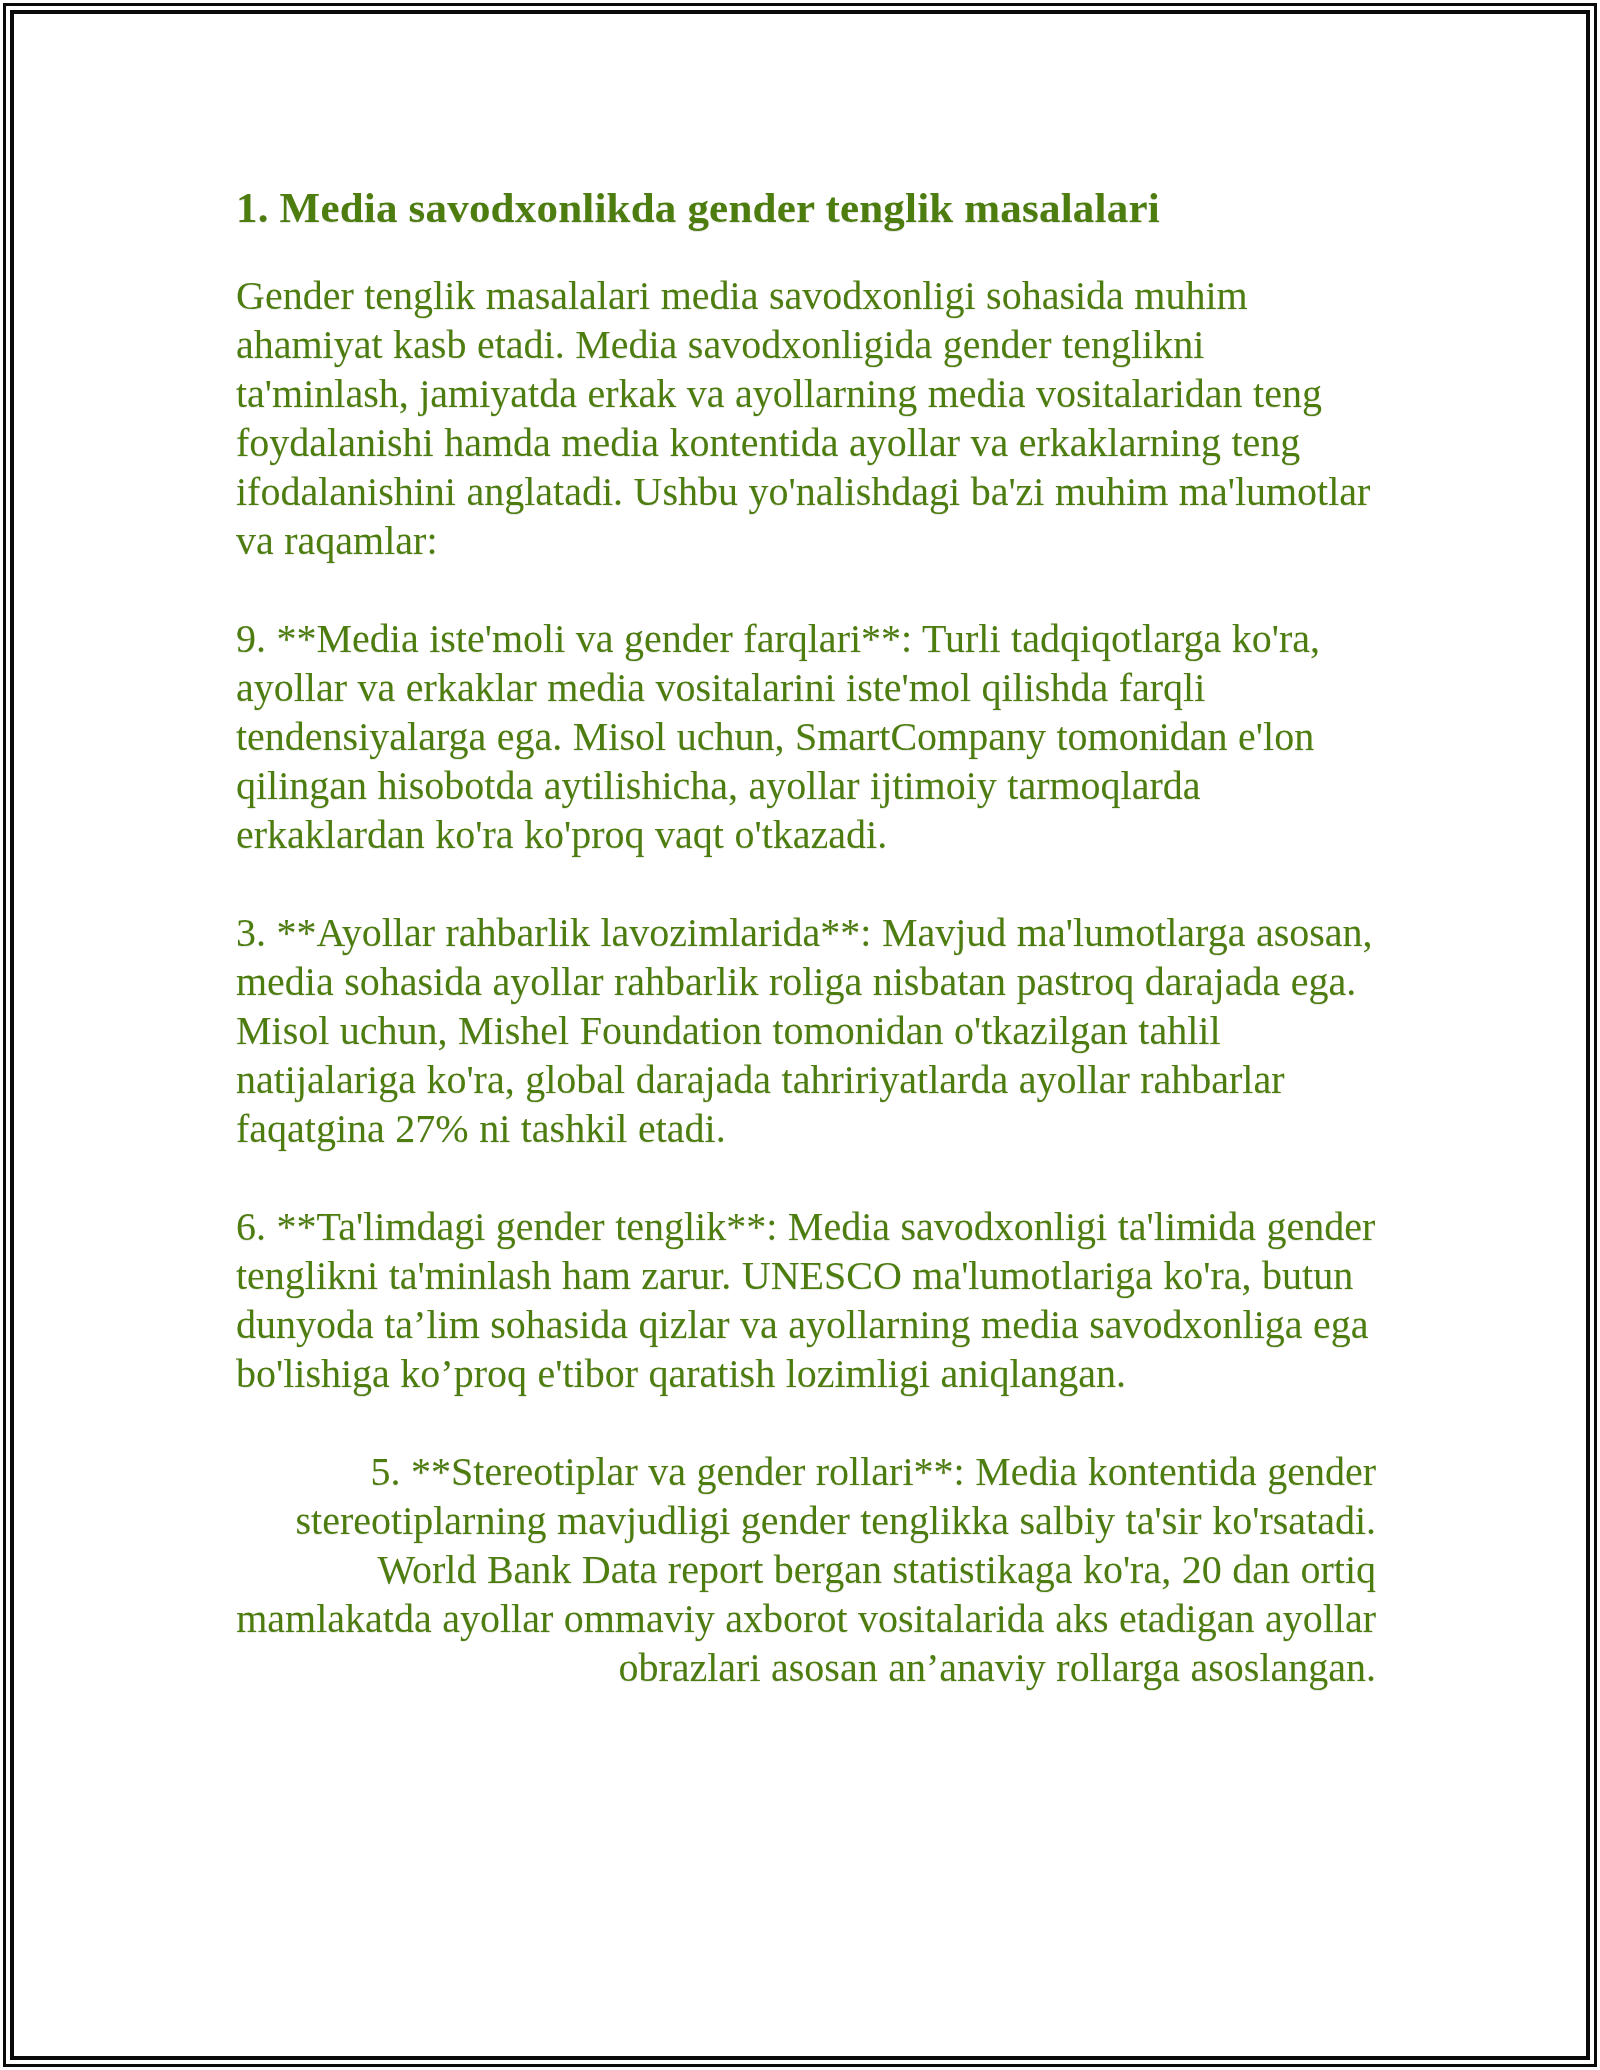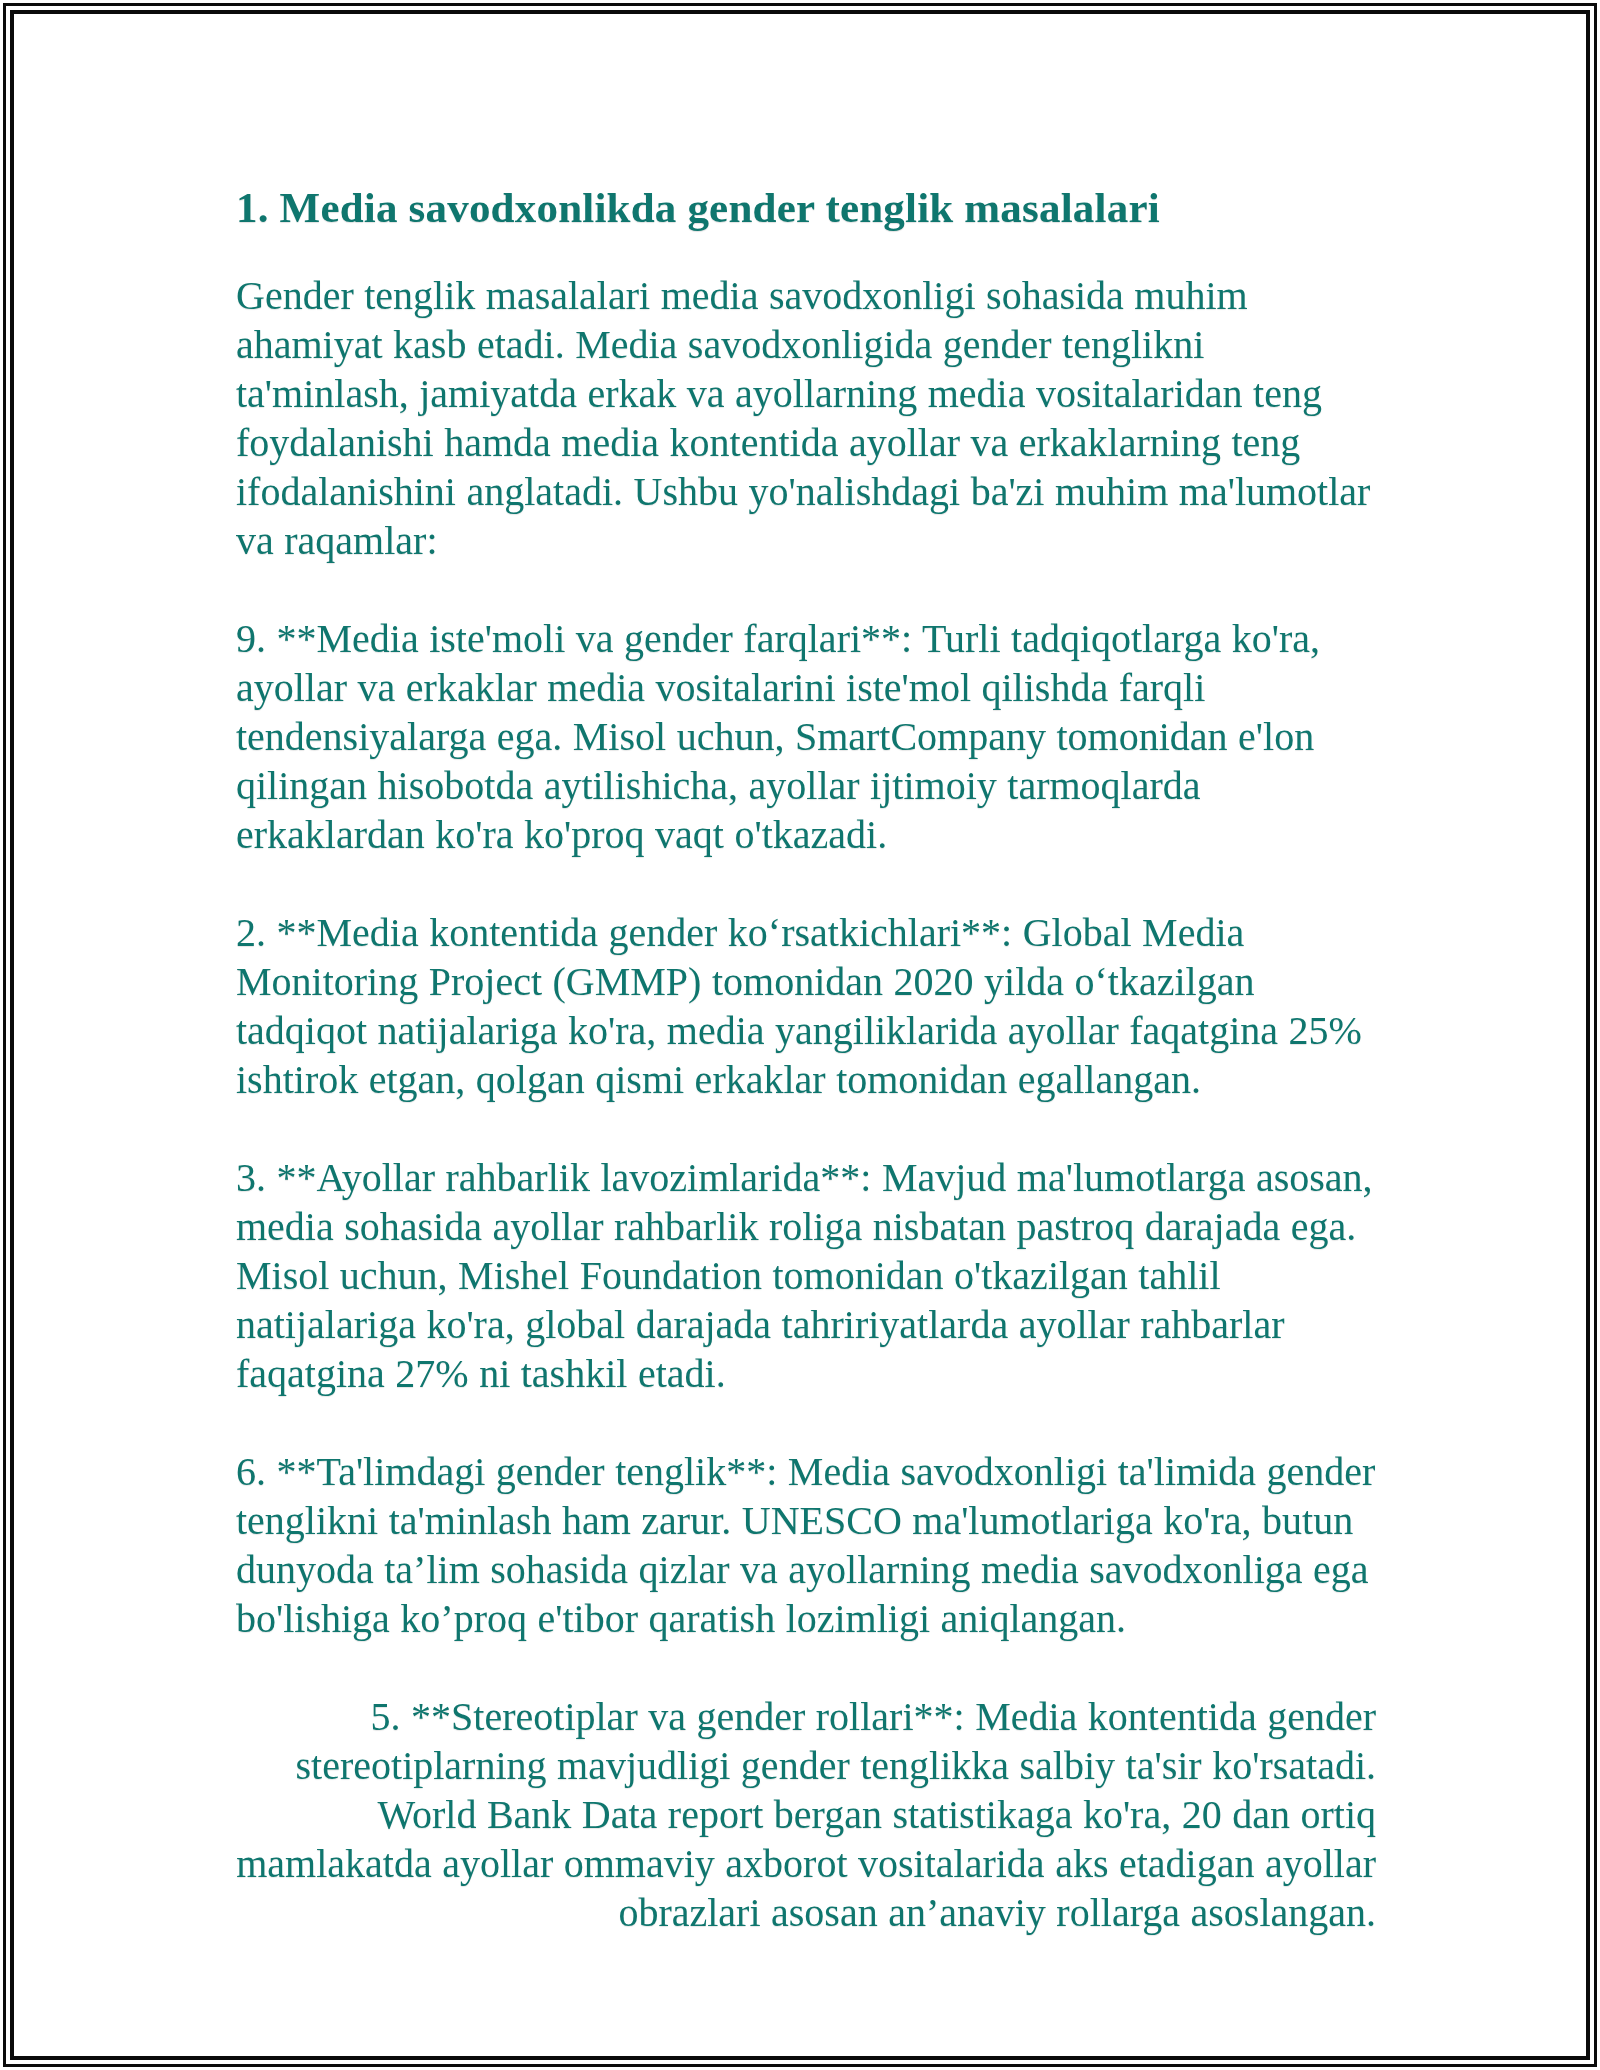--- a/index.html
+++ b/index.html
@@ -24,21 +24,21 @@
   .frame-inner {
     position: absolute;
     inset: 4px;
     border: 4px solid #0a0a0a;
   }
   .content {
     position: absolute;
     left: 236px;
     top: 182px;
     width: 1140px;
-    color: #0f766e;
+    color: #4d7c0f;
   }
   h1.doc-title {
     font-size: 43px;
     line-height: 52px;
     font-weight: bold;
     letter-spacing: 0.2px;
     margin-bottom: 37px;
     text-shadow: 0 1px 1px rgba(0,0,0,0.12);
   }
   p.para {
@@ -56,19 +56,18 @@
 
 <div class="page">
   <div class="frame-outer">
     <div class="frame-inner"></div>
   </div>
   <div class="content">
     <h1 class="doc-title">1. Media savodxonlikda gender tenglik masalalari</h1>
     <div id="paragraphs">
         <p class="para">Gender tenglik masalalari media savodxonligi sohasida muhim ahamiyat kasb etadi. Media savodxonligida gender tenglikni ta'minlash, jamiyatda erkak va ayollarning media vositalaridan teng foydalanishi hamda media kontentida ayollar va erkaklarning teng ifodalanishini anglatadi. Ushbu yo'nalishdagi ba'zi muhim ma'lumotlar va raqamlar:</p>
         <p class="para">9. **Media iste'moli va gender farqlari**: Turli tadqiqotlarga ko'ra, ayollar va erkaklar media vositalarini iste'mol qilishda farqli tendensiyalarga ega. Misol uchun, SmartCompany tomonidan e'lon qilingan hisobotda aytilishicha, ayollar ijtimoiy tarmoqlarda erkaklardan ko'ra ko'proq vaqt o'tkazadi.</p>
-        <p class="para">2. **Media kontentida gender ko‘rsatkichlari**: Global Media Monitoring Project (GMMP) tomonidan 2020 yilda o‘tkazilgan tadqiqot natijalariga ko'ra, media yangiliklarida ayollar faqatgina 25% ishtirok etgan, qolgan qismi erkaklar tomonidan egallangan.</p>
         <p class="para">3. **Ayollar rahbarlik lavozimlarida**: Mavjud ma'lumotlarga asosan, media sohasida ayollar rahbarlik roliga nisbatan pastroq darajada ega. Misol uchun, Mishel Foundation tomonidan o'tkazilgan tahlil natijalariga ko'ra, global darajada tahririyatlarda ayollar rahbarlar faqatgina 27% ni tashkil etadi.</p>
         <p class="para">6. **Ta'limdagi gender tenglik**: Media savodxonligi ta'limida gender tenglikni ta'minlash ham zarur. UNESCO ma'lumotlariga ko'ra, butun dunyoda ta’lim sohasida qizlar va ayollarning media savodxonliga ega bo'lishiga ko’proq e'tibor qaratish lozimligi aniqlangan.</p>
         <p class="para">5. **Stereotiplar va gender rollari**: Media kontentida gender stereotiplarning mavjudligi gender tenglikka salbiy ta'sir ko'rsatadi. World Bank Data report bergan statistikaga ko'ra, 20 dan ortiq mamlakatda ayollar ommaviy axborot vositalarida aks etadigan ayollar obrazlari asosan an’anaviy rollarga asoslangan.</p>
       </div>
   </div>
 </div>
 
 </body></html>

